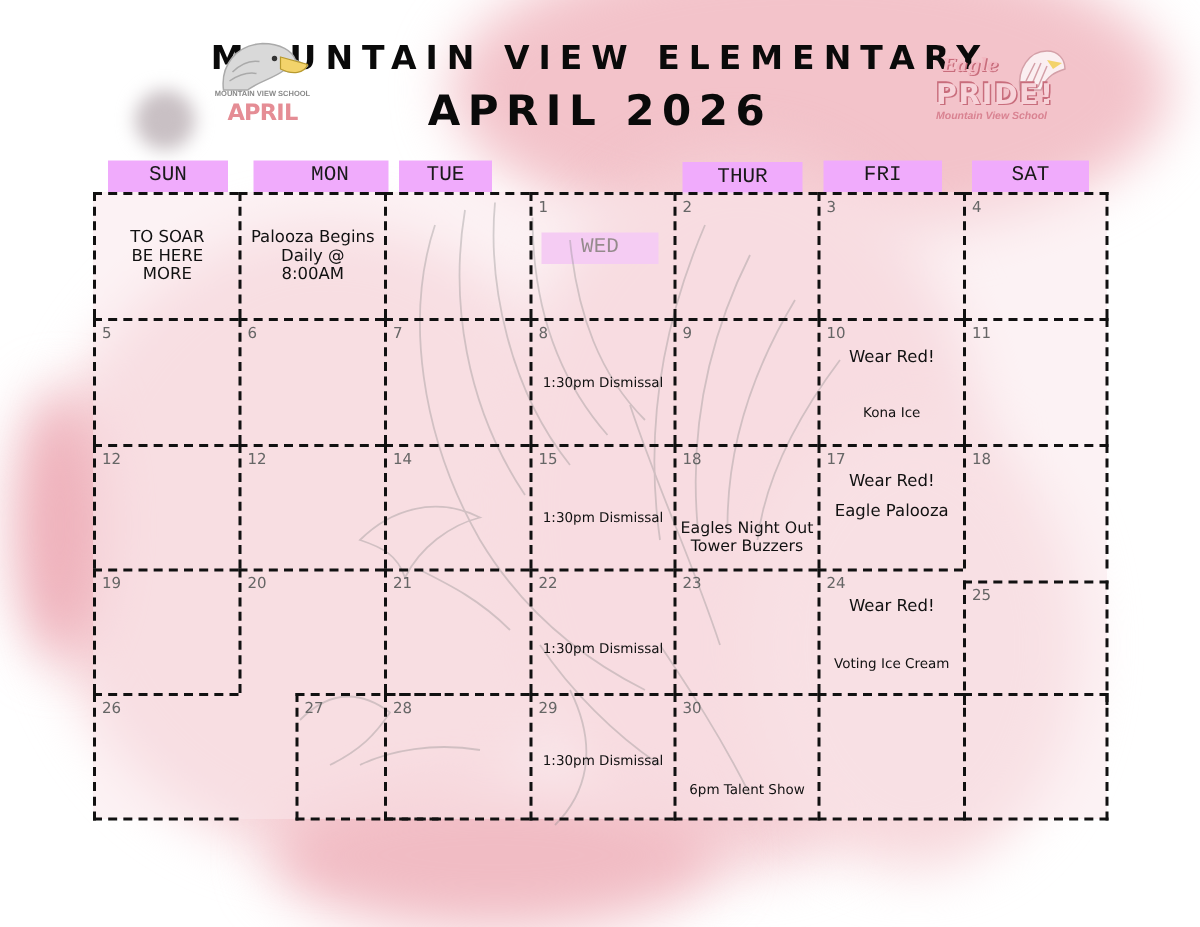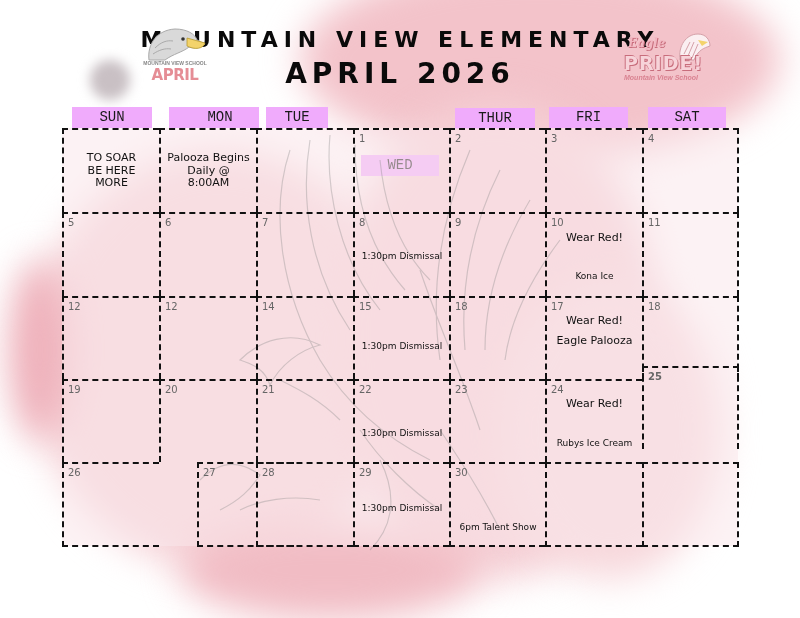--- a/index.html
+++ b/index.html
@@ -191,20 +191,24 @@
   </div>
   <div class="cell" style="left:256px;top:296px;width:97px;height:83px;">
     <span class="daynum">14</span>
   </div>
   <div class="cell" style="left:353px;top:296px;width:96px;height:83px;">
     <span class="daynum">15</span>
     <div class="evt sm" style="top:43px;">1:30pm Dismissal</div>
   </div>
   <div class="cell" style="left:449px;top:296px;width:96px;height:83px;">
     <span class="daynum">18</span>
+    <div class="evt md" style="top:48px;">
+      <div>Eagles Night Out</div>
+      <div>Tower Buzzers</div>
+    </div>
   </div>
   <div class="cell" style="left:545px;top:296px;width:97px;height:83px;">
     <span class="daynum">17</span>
     <div class="evt lg" style="top:17px;">Wear Red!</div>
     <div class="evt lg" style="top:37px;">Eagle Palooza</div>
   </div>
   <div class="cell last-col" style="left:642px;top:296px;width:97px;height:83px;">
     <span class="daynum">18</span>
   </div>
 
@@ -220,23 +224,23 @@
   <div class="cell" style="left:353px;top:379px;width:96px;height:83px;">
     <span class="daynum">22</span>
     <div class="evt sm" style="top:47px;">1:30pm Dismissal</div>
   </div>
   <div class="cell" style="left:449px;top:379px;width:96px;height:83px;">
     <span class="daynum">23</span>
   </div>
   <div class="cell" style="left:545px;top:379px;width:97px;height:83px;">
     <span class="daynum">24</span>
     <div class="evt lg" style="top:17px;">Wear Red!</div>
-    <div class="evt sm" style="top:57px;">Rubys Ice Cream</div>
-  </div>
-  <div class="cell last-col" style="left:642px;top:366px;width:97px;height:83px;font-weight:bold;">
+    <div class="evt sm" style="top:57px;">Voting Ice Cream</div>
+  </div>
+  <div class="cell last-col" style="left:642px;top:387px;width:97px;height:83px;">
     <span class="daynum">25</span>
   </div>
 
   <div class="cell last-row" style="left:62px;top:462px;width:97px;height:85px;">
     <span class="daynum">26</span>
   </div>
   <div class="cell last-row" style="left:159px;top:462px;width:97px;height:85px;margin-left:38px;">
     <span class="daynum">27</span>
   </div>
   <div class="cell last-row" style="left:256px;top:462px;width:97px;height:85px;">

